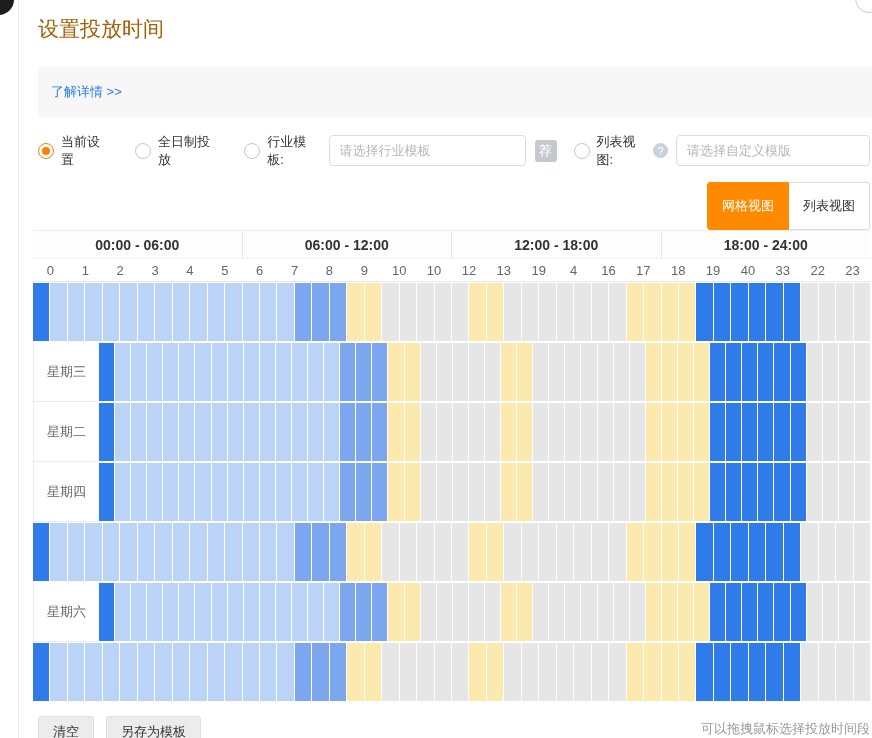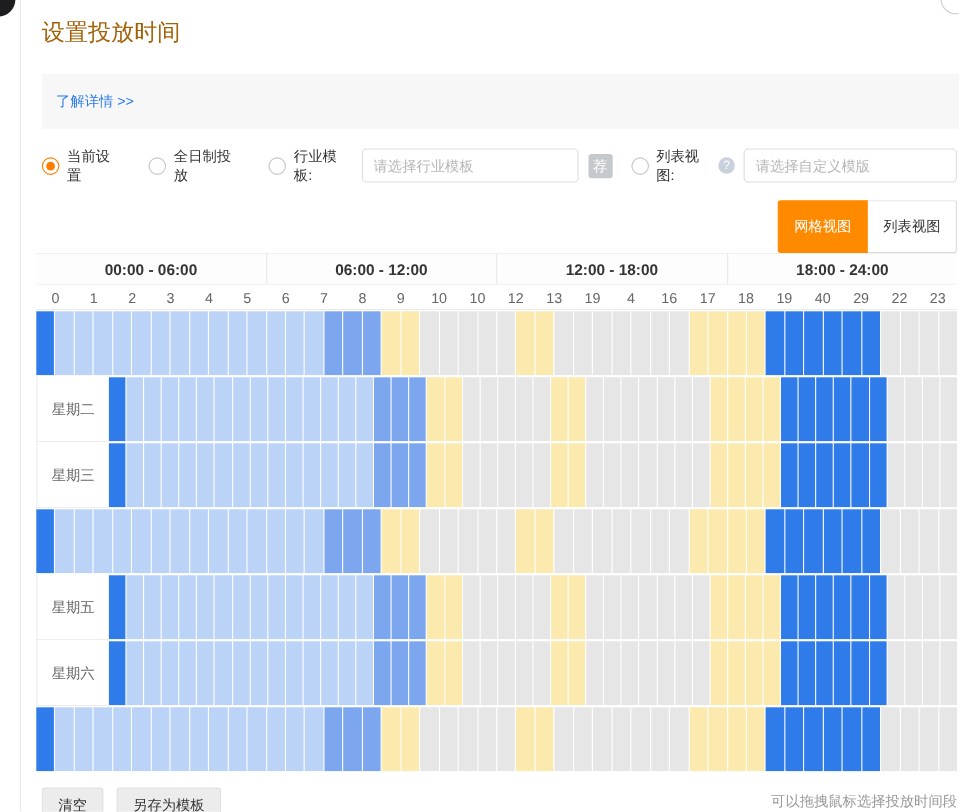--- a/index.html
+++ b/index.html
@@ -121,21 +121,21 @@
           <div class="hour-cell">10</div>
           <div class="hour-cell">12</div>
           <div class="hour-cell">13</div>
           <div class="hour-cell">19</div>
           <div class="hour-cell">4</div>
           <div class="hour-cell">16</div>
           <div class="hour-cell">17</div>
           <div class="hour-cell">18</div>
           <div class="hour-cell">19</div>
           <div class="hour-cell">40</div>
-          <div class="hour-cell">29</div>
+          <div class="hour-cell">33</div>
           <div class="hour-cell">22</div>
           <div class="hour-cell">23</div>
         </div>
     </div>
   </div>
   <div id="sched-body">
       <div class="day-row">
         <div class="slots">
           <div class="slot" style="background: rgb(46, 123, 233);"></div>
           <div class="slot" style="background: rgb(186, 211, 246);"></div>
@@ -181,20 +181,73 @@
           <div class="slot" style="background: rgb(46, 123, 233);"></div>
           <div class="slot" style="background: rgb(46, 123, 233);"></div>
           <div class="slot" style="background: rgb(46, 123, 233);"></div>
           <div class="slot" style="background: rgb(230, 230, 230);"></div>
           <div class="slot" style="background: rgb(230, 230, 230);"></div>
           <div class="slot" style="background: rgb(230, 230, 230);"></div>
           <div class="slot" style="background: rgb(230, 230, 230);"></div>
         </div>
       </div>
       <div class="day-row">
+        <div class="day-label">星期三</div>
+        <div class="slots">
+          <div class="slot" style="background: rgb(46, 123, 233);"></div>
+          <div class="slot" style="background: rgb(186, 211, 246);"></div>
+          <div class="slot" style="background: rgb(186, 211, 246);"></div>
+          <div class="slot" style="background: rgb(186, 211, 246);"></div>
+          <div class="slot" style="background: rgb(186, 211, 246);"></div>
+          <div class="slot" style="background: rgb(186, 211, 246);"></div>
+          <div class="slot" style="background: rgb(186, 211, 246);"></div>
+          <div class="slot" style="background: rgb(186, 211, 246);"></div>
+          <div class="slot" style="background: rgb(186, 211, 246);"></div>
+          <div class="slot" style="background: rgb(186, 211, 246);"></div>
+          <div class="slot" style="background: rgb(186, 211, 246);"></div>
+          <div class="slot" style="background: rgb(186, 211, 246);"></div>
+          <div class="slot" style="background: rgb(186, 211, 246);"></div>
+          <div class="slot" style="background: rgb(186, 211, 246);"></div>
+          <div class="slot" style="background: rgb(186, 211, 246);"></div>
+          <div class="slot" style="background: rgb(124, 167, 239);"></div>
+          <div class="slot" style="background: rgb(124, 167, 239);"></div>
+          <div class="slot" style="background: rgb(124, 167, 239);"></div>
+          <div class="slot" style="background: rgb(251, 233, 174);"></div>
+          <div class="slot" style="background: rgb(251, 233, 174);"></div>
+          <div class="slot" style="background: rgb(230, 230, 230);"></div>
+          <div class="slot" style="background: rgb(230, 230, 230);"></div>
+          <div class="slot" style="background: rgb(230, 230, 230);"></div>
+          <div class="slot" style="background: rgb(230, 230, 230);"></div>
+          <div class="slot" style="background: rgb(230, 230, 230);"></div>
+          <div class="slot" style="background: rgb(251, 233, 174);"></div>
+          <div class="slot" style="background: rgb(251, 233, 174);"></div>
+          <div class="slot" style="background: rgb(230, 230, 230);"></div>
+          <div class="slot" style="background: rgb(230, 230, 230);"></div>
+          <div class="slot" style="background: rgb(230, 230, 230);"></div>
+          <div class="slot" style="background: rgb(230, 230, 230);"></div>
+          <div class="slot" style="background: rgb(230, 230, 230);"></div>
+          <div class="slot" style="background: rgb(230, 230, 230);"></div>
+          <div class="slot" style="background: rgb(230, 230, 230);"></div>
+          <div class="slot" style="background: rgb(251, 233, 174);"></div>
+          <div class="slot" style="background: rgb(251, 233, 174);"></div>
+          <div class="slot" style="background: rgb(251, 233, 174);"></div>
+          <div class="slot" style="background: rgb(251, 233, 174);"></div>
+          <div class="slot" style="background: rgb(46, 123, 233);"></div>
+          <div class="slot" style="background: rgb(46, 123, 233);"></div>
+          <div class="slot" style="background: rgb(46, 123, 233);"></div>
+          <div class="slot" style="background: rgb(46, 123, 233);"></div>
+          <div class="slot" style="background: rgb(46, 123, 233);"></div>
+          <div class="slot" style="background: rgb(46, 123, 233);"></div>
+          <div class="slot" style="background: rgb(230, 230, 230);"></div>
+          <div class="slot" style="background: rgb(230, 230, 230);"></div>
+          <div class="slot" style="background: rgb(230, 230, 230);"></div>
+          <div class="slot" style="background: rgb(230, 230, 230);"></div>
+        </div>
+      </div>
+      <div class="day-row">
         <div class="day-label">星期二</div>
         <div class="slots">
           <div class="slot" style="background: rgb(46, 123, 233);"></div>
           <div class="slot" style="background: rgb(186, 211, 246);"></div>
           <div class="slot" style="background: rgb(186, 211, 246);"></div>
           <div class="slot" style="background: rgb(186, 211, 246);"></div>
           <div class="slot" style="background: rgb(186, 211, 246);"></div>
           <div class="slot" style="background: rgb(186, 211, 246);"></div>
           <div class="slot" style="background: rgb(186, 211, 246);"></div>
           <div class="slot" style="background: rgb(186, 211, 246);"></div>
@@ -234,126 +287,73 @@
           <div class="slot" style="background: rgb(46, 123, 233);"></div>
           <div class="slot" style="background: rgb(46, 123, 233);"></div>
           <div class="slot" style="background: rgb(46, 123, 233);"></div>
           <div class="slot" style="background: rgb(230, 230, 230);"></div>
           <div class="slot" style="background: rgb(230, 230, 230);"></div>
           <div class="slot" style="background: rgb(230, 230, 230);"></div>
           <div class="slot" style="background: rgb(230, 230, 230);"></div>
         </div>
       </div>
       <div class="day-row">
-        <div class="day-label">星期三</div>
-        <div class="slots">
-          <div class="slot" style="background: rgb(46, 123, 233);"></div>
-          <div class="slot" style="background: rgb(186, 211, 246);"></div>
-          <div class="slot" style="background: rgb(186, 211, 246);"></div>
-          <div class="slot" style="background: rgb(186, 211, 246);"></div>
-          <div class="slot" style="background: rgb(186, 211, 246);"></div>
-          <div class="slot" style="background: rgb(186, 211, 246);"></div>
-          <div class="slot" style="background: rgb(186, 211, 246);"></div>
-          <div class="slot" style="background: rgb(186, 211, 246);"></div>
-          <div class="slot" style="background: rgb(186, 211, 246);"></div>
-          <div class="slot" style="background: rgb(186, 211, 246);"></div>
-          <div class="slot" style="background: rgb(186, 211, 246);"></div>
-          <div class="slot" style="background: rgb(186, 211, 246);"></div>
-          <div class="slot" style="background: rgb(186, 211, 246);"></div>
-          <div class="slot" style="background: rgb(186, 211, 246);"></div>
-          <div class="slot" style="background: rgb(186, 211, 246);"></div>
-          <div class="slot" style="background: rgb(124, 167, 239);"></div>
-          <div class="slot" style="background: rgb(124, 167, 239);"></div>
-          <div class="slot" style="background: rgb(124, 167, 239);"></div>
-          <div class="slot" style="background: rgb(251, 233, 174);"></div>
-          <div class="slot" style="background: rgb(251, 233, 174);"></div>
-          <div class="slot" style="background: rgb(230, 230, 230);"></div>
-          <div class="slot" style="background: rgb(230, 230, 230);"></div>
-          <div class="slot" style="background: rgb(230, 230, 230);"></div>
-          <div class="slot" style="background: rgb(230, 230, 230);"></div>
-          <div class="slot" style="background: rgb(230, 230, 230);"></div>
-          <div class="slot" style="background: rgb(251, 233, 174);"></div>
-          <div class="slot" style="background: rgb(251, 233, 174);"></div>
-          <div class="slot" style="background: rgb(230, 230, 230);"></div>
-          <div class="slot" style="background: rgb(230, 230, 230);"></div>
-          <div class="slot" style="background: rgb(230, 230, 230);"></div>
-          <div class="slot" style="background: rgb(230, 230, 230);"></div>
-          <div class="slot" style="background: rgb(230, 230, 230);"></div>
-          <div class="slot" style="background: rgb(230, 230, 230);"></div>
-          <div class="slot" style="background: rgb(230, 230, 230);"></div>
-          <div class="slot" style="background: rgb(251, 233, 174);"></div>
-          <div class="slot" style="background: rgb(251, 233, 174);"></div>
-          <div class="slot" style="background: rgb(251, 233, 174);"></div>
-          <div class="slot" style="background: rgb(251, 233, 174);"></div>
-          <div class="slot" style="background: rgb(46, 123, 233);"></div>
-          <div class="slot" style="background: rgb(46, 123, 233);"></div>
-          <div class="slot" style="background: rgb(46, 123, 233);"></div>
-          <div class="slot" style="background: rgb(46, 123, 233);"></div>
-          <div class="slot" style="background: rgb(46, 123, 233);"></div>
-          <div class="slot" style="background: rgb(46, 123, 233);"></div>
-          <div class="slot" style="background: rgb(230, 230, 230);"></div>
-          <div class="slot" style="background: rgb(230, 230, 230);"></div>
-          <div class="slot" style="background: rgb(230, 230, 230);"></div>
-          <div class="slot" style="background: rgb(230, 230, 230);"></div>
-        </div>
-      </div>
-      <div class="day-row">
-        <div class="slots">
-          <div class="slot" style="background: rgb(46, 123, 233);"></div>
-          <div class="slot" style="background: rgb(186, 211, 246);"></div>
-          <div class="slot" style="background: rgb(186, 211, 246);"></div>
-          <div class="slot" style="background: rgb(186, 211, 246);"></div>
-          <div class="slot" style="background: rgb(186, 211, 246);"></div>
-          <div class="slot" style="background: rgb(186, 211, 246);"></div>
-          <div class="slot" style="background: rgb(186, 211, 246);"></div>
-          <div class="slot" style="background: rgb(186, 211, 246);"></div>
-          <div class="slot" style="background: rgb(186, 211, 246);"></div>
-          <div class="slot" style="background: rgb(186, 211, 246);"></div>
-          <div class="slot" style="background: rgb(186, 211, 246);"></div>
-          <div class="slot" style="background: rgb(186, 211, 246);"></div>
-          <div class="slot" style="background: rgb(186, 211, 246);"></div>
-          <div class="slot" style="background: rgb(186, 211, 246);"></div>
-          <div class="slot" style="background: rgb(186, 211, 246);"></div>
-          <div class="slot" style="background: rgb(124, 167, 239);"></div>
-          <div class="slot" style="background: rgb(124, 167, 239);"></div>
-          <div class="slot" style="background: rgb(124, 167, 239);"></div>
-          <div class="slot" style="background: rgb(251, 233, 174);"></div>
-          <div class="slot" style="background: rgb(251, 233, 174);"></div>
-          <div class="slot" style="background: rgb(230, 230, 230);"></div>
-          <div class="slot" style="background: rgb(230, 230, 230);"></div>
-          <div class="slot" style="background: rgb(230, 230, 230);"></div>
-          <div class="slot" style="background: rgb(230, 230, 230);"></div>
-          <div class="slot" style="background: rgb(230, 230, 230);"></div>
-          <div class="slot" style="background: rgb(251, 233, 174);"></div>
-          <div class="slot" style="background: rgb(251, 233, 174);"></div>
-          <div class="slot" style="background: rgb(230, 230, 230);"></div>
-          <div class="slot" style="background: rgb(230, 230, 230);"></div>
-          <div class="slot" style="background: rgb(230, 230, 230);"></div>
-          <div class="slot" style="background: rgb(230, 230, 230);"></div>
-          <div class="slot" style="background: rgb(230, 230, 230);"></div>
-          <div class="slot" style="background: rgb(230, 230, 230);"></div>
-          <div class="slot" style="background: rgb(230, 230, 230);"></div>
-          <div class="slot" style="background: rgb(251, 233, 174);"></div>
-          <div class="slot" style="background: rgb(251, 233, 174);"></div>
-          <div class="slot" style="background: rgb(251, 233, 174);"></div>
-          <div class="slot" style="background: rgb(251, 233, 174);"></div>
-          <div class="slot" style="background: rgb(46, 123, 233);"></div>
-          <div class="slot" style="background: rgb(46, 123, 233);"></div>
-          <div class="slot" style="background: rgb(46, 123, 233);"></div>
-          <div class="slot" style="background: rgb(46, 123, 233);"></div>
-          <div class="slot" style="background: rgb(46, 123, 233);"></div>
-          <div class="slot" style="background: rgb(46, 123, 233);"></div>
-          <div class="slot" style="background: rgb(230, 230, 230);"></div>
-          <div class="slot" style="background: rgb(230, 230, 230);"></div>
-          <div class="slot" style="background: rgb(230, 230, 230);"></div>
-          <div class="slot" style="background: rgb(230, 230, 230);"></div>
-        </div>
-      </div>
-      <div class="day-row">
-        <div class="day-label">星期五</div>
+        <div class="day-label">星期四</div>
+        <div class="slots">
+          <div class="slot" style="background: rgb(46, 123, 233);"></div>
+          <div class="slot" style="background: rgb(186, 211, 246);"></div>
+          <div class="slot" style="background: rgb(186, 211, 246);"></div>
+          <div class="slot" style="background: rgb(186, 211, 246);"></div>
+          <div class="slot" style="background: rgb(186, 211, 246);"></div>
+          <div class="slot" style="background: rgb(186, 211, 246);"></div>
+          <div class="slot" style="background: rgb(186, 211, 246);"></div>
+          <div class="slot" style="background: rgb(186, 211, 246);"></div>
+          <div class="slot" style="background: rgb(186, 211, 246);"></div>
+          <div class="slot" style="background: rgb(186, 211, 246);"></div>
+          <div class="slot" style="background: rgb(186, 211, 246);"></div>
+          <div class="slot" style="background: rgb(186, 211, 246);"></div>
+          <div class="slot" style="background: rgb(186, 211, 246);"></div>
+          <div class="slot" style="background: rgb(186, 211, 246);"></div>
+          <div class="slot" style="background: rgb(186, 211, 246);"></div>
+          <div class="slot" style="background: rgb(124, 167, 239);"></div>
+          <div class="slot" style="background: rgb(124, 167, 239);"></div>
+          <div class="slot" style="background: rgb(124, 167, 239);"></div>
+          <div class="slot" style="background: rgb(251, 233, 174);"></div>
+          <div class="slot" style="background: rgb(251, 233, 174);"></div>
+          <div class="slot" style="background: rgb(230, 230, 230);"></div>
+          <div class="slot" style="background: rgb(230, 230, 230);"></div>
+          <div class="slot" style="background: rgb(230, 230, 230);"></div>
+          <div class="slot" style="background: rgb(230, 230, 230);"></div>
+          <div class="slot" style="background: rgb(230, 230, 230);"></div>
+          <div class="slot" style="background: rgb(251, 233, 174);"></div>
+          <div class="slot" style="background: rgb(251, 233, 174);"></div>
+          <div class="slot" style="background: rgb(230, 230, 230);"></div>
+          <div class="slot" style="background: rgb(230, 230, 230);"></div>
+          <div class="slot" style="background: rgb(230, 230, 230);"></div>
+          <div class="slot" style="background: rgb(230, 230, 230);"></div>
+          <div class="slot" style="background: rgb(230, 230, 230);"></div>
+          <div class="slot" style="background: rgb(230, 230, 230);"></div>
+          <div class="slot" style="background: rgb(230, 230, 230);"></div>
+          <div class="slot" style="background: rgb(251, 233, 174);"></div>
+          <div class="slot" style="background: rgb(251, 233, 174);"></div>
+          <div class="slot" style="background: rgb(251, 233, 174);"></div>
+          <div class="slot" style="background: rgb(251, 233, 174);"></div>
+          <div class="slot" style="background: rgb(46, 123, 233);"></div>
+          <div class="slot" style="background: rgb(46, 123, 233);"></div>
+          <div class="slot" style="background: rgb(46, 123, 233);"></div>
+          <div class="slot" style="background: rgb(46, 123, 233);"></div>
+          <div class="slot" style="background: rgb(46, 123, 233);"></div>
+          <div class="slot" style="background: rgb(46, 123, 233);"></div>
+          <div class="slot" style="background: rgb(230, 230, 230);"></div>
+          <div class="slot" style="background: rgb(230, 230, 230);"></div>
+          <div class="slot" style="background: rgb(230, 230, 230);"></div>
+          <div class="slot" style="background: rgb(230, 230, 230);"></div>
+        </div>
+      </div>
+      <div class="day-row">
         <div class="slots">
           <div class="slot" style="background: rgb(46, 123, 233);"></div>
           <div class="slot" style="background: rgb(186, 211, 246);"></div>
           <div class="slot" style="background: rgb(186, 211, 246);"></div>
           <div class="slot" style="background: rgb(186, 211, 246);"></div>
           <div class="slot" style="background: rgb(186, 211, 246);"></div>
           <div class="slot" style="background: rgb(186, 211, 246);"></div>
           <div class="slot" style="background: rgb(186, 211, 246);"></div>
           <div class="slot" style="background: rgb(186, 211, 246);"></div>
           <div class="slot" style="background: rgb(186, 211, 246);"></div>

